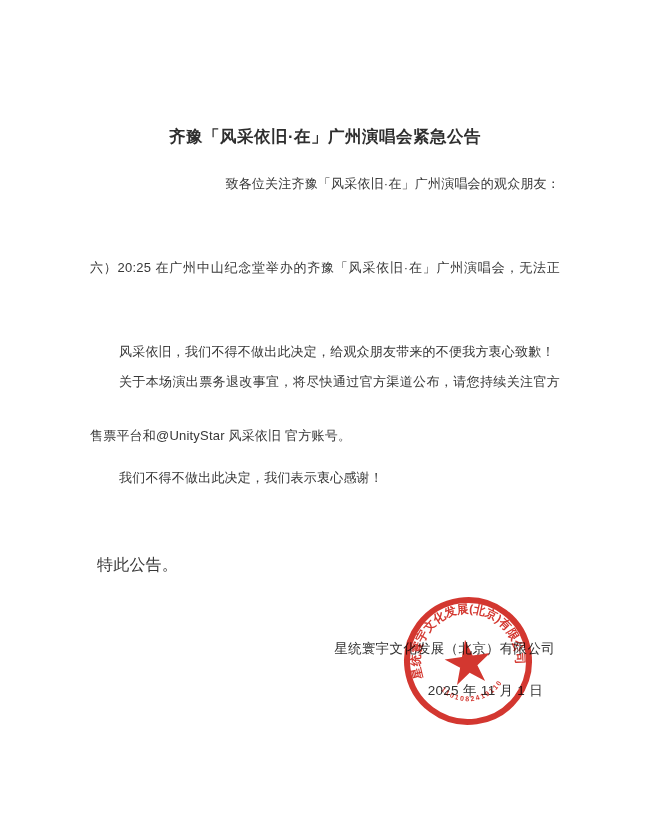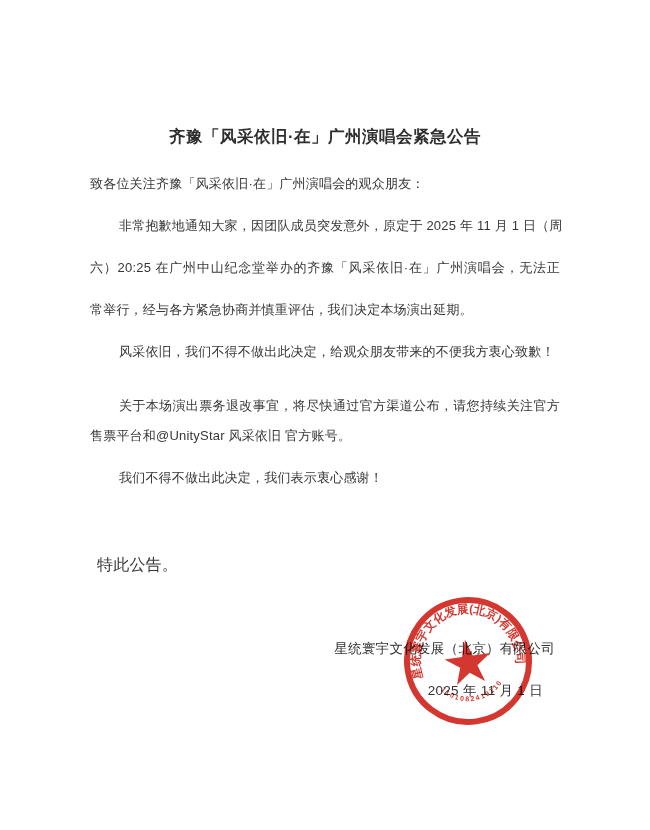--- a/index.html
+++ b/index.html
@@ -91,31 +91,29 @@
   }
   .company-seal svg { width: 100%; height: 100%; display: block; }
 </style>
 </head>
 <body>
 
 <div class="doc-page">
 
   <div class="doc-title">齐豫「风采依旧·在」广州演唱会紧急公告</div>
 
-  <div class="line" style="top:174px;">致各位关注齐豫「风采依旧·在」广州演唱会的观众朋友：</div>
+  <div class="line" style="top:174px;text-align:right;">致各位关注齐豫「风采依旧·在」广州演唱会的观众朋友：</div>
 
-  <div class="line indent fill" style="top:216px;">非常抱歉地通知大家，因团队成员突发意外，原定于 2025 年 11 月 1 日（周</div>
 
   <div class="line fill" style="top:258px;">六）20:25 在广州中山纪念堂举办的齐豫「风采依旧·在」广州演唱会，无法正</div>
 
-  <div class="line" style="top:300px;">常举行，经与各方紧急协商并慎重评估，我们决定本场演出延期。</div>
 
   <div class="line indent" style="top:342px;">风采依旧，我们不得不做出此决定，给观众朋友带来的不便我方衷心致歉！</div>
 
-  <div class="line indent fill" style="top:396px;">关于本场演出票务退改事宜，将尽快通过官方渠道公布，请您持续关注官方</div>
+  <div class="line indent fill" style="top:372px;">关于本场演出票务退改事宜，将尽快通过官方渠道公布，请您持续关注官方</div>
 
   <div class="line" style="top:426px;">售票平台和@UnityStar 风采依旧 官方账号。</div>
 
   <div class="line indent" style="top:468px;">我们不得不做出此决定，我们表示衷心感谢！</div>
 
   <div class="closing-note">特此公告。</div>
 
   <div class="signature-company">星统寰宇文化发展（北京）有限公司</div>
 
   <div class="signature-date">2025 年 11 月 1 日</div>

